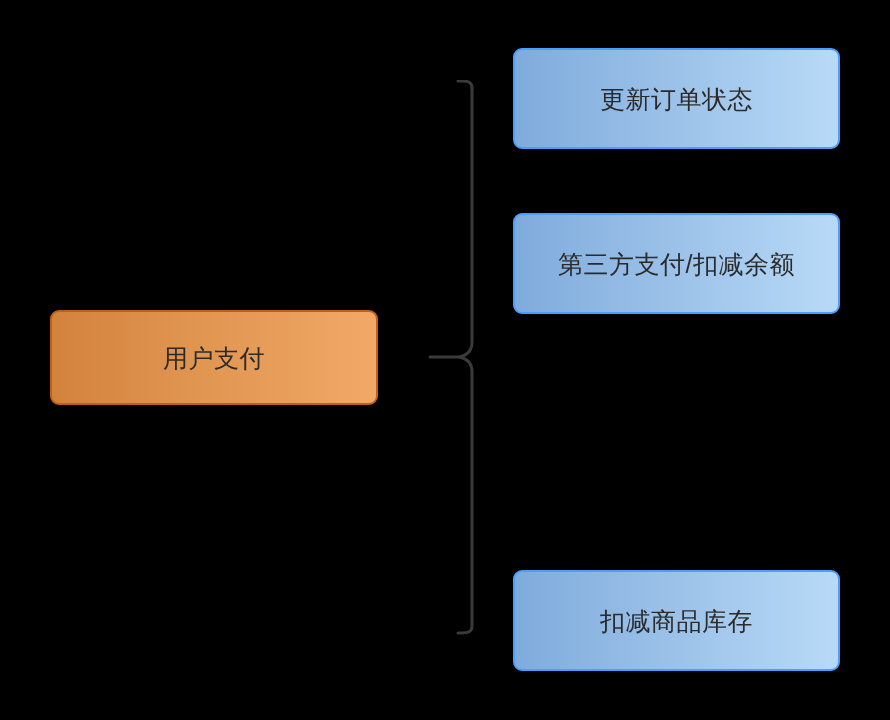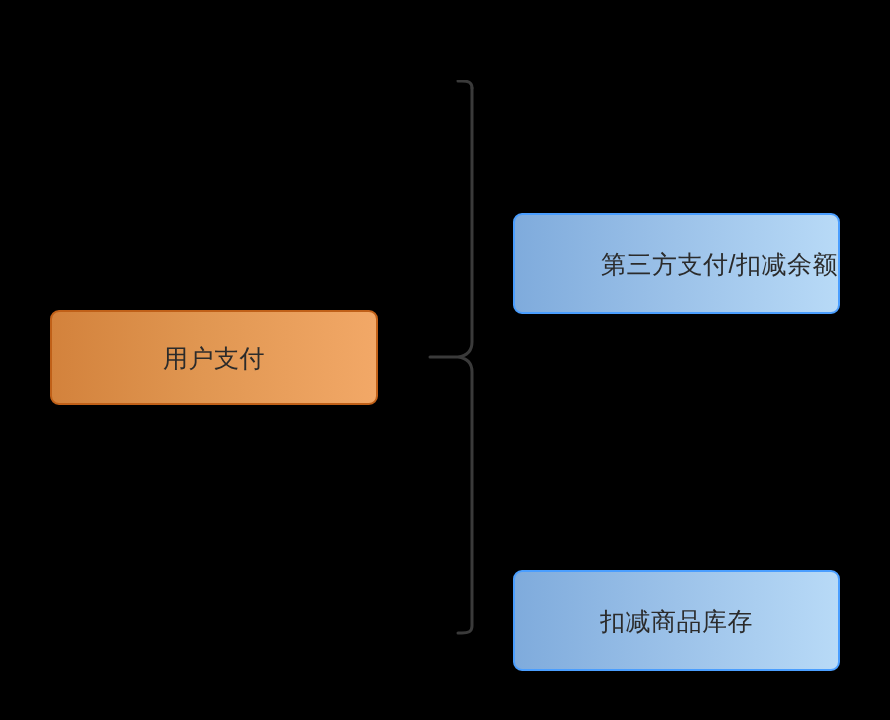--- a/index.html
+++ b/index.html
@@ -52,21 +52,21 @@
   
   .node-target {
     left: 513px;
     width: 327px;
     height: 101px;
     background: linear-gradient(to right, #7fabdc 0%, #9cc2e9 50%, #b8daf7 100%);
     border: 2px solid #4a9eff;
     box-shadow: 0 3px 6px rgba(0,0,0,0.55);
   }
   #node-target-0 { top: 48px; }
-  #node-target-1 { top: 213px; justify-content: flex-end; }
+  #node-target-1 { top: 213px; }
   #node-target-2 { top: 392px; }
   #node-target-3 { top: 570px; }
 
   #brace-connector {
     position: absolute;
     left: 420px;
     top: 80px;
     width: 70px;
     height: 560px;
     pointer-events: none;
@@ -88,20 +88,23 @@
     <path d="M 52 8 L 52 262
              C 52 272, 46 276, 38 277
              L 10 277
              L 38 277
              C 46 278, 52 282, 52 292
              L 52 546
              C 52 552, 48 553, 42 553
              L 38 553" fill="none" stroke="#3a3a3a" stroke-width="3" stroke-linecap="round" stroke-linejoin="round"></path>
   </svg>
 
+  <div class="node node-target" id="node-target-0">
+    <span class="node-label">更新订单状态</span>
+  </div>
 
   <div class="node node-target" id="node-target-1">
     <span class="node-label">第三方支付/扣减余额</span>
   </div>
 
 
   <div class="node node-target" id="node-target-3">
     <span class="node-label">扣减商品库存</span>
   </div>
 

